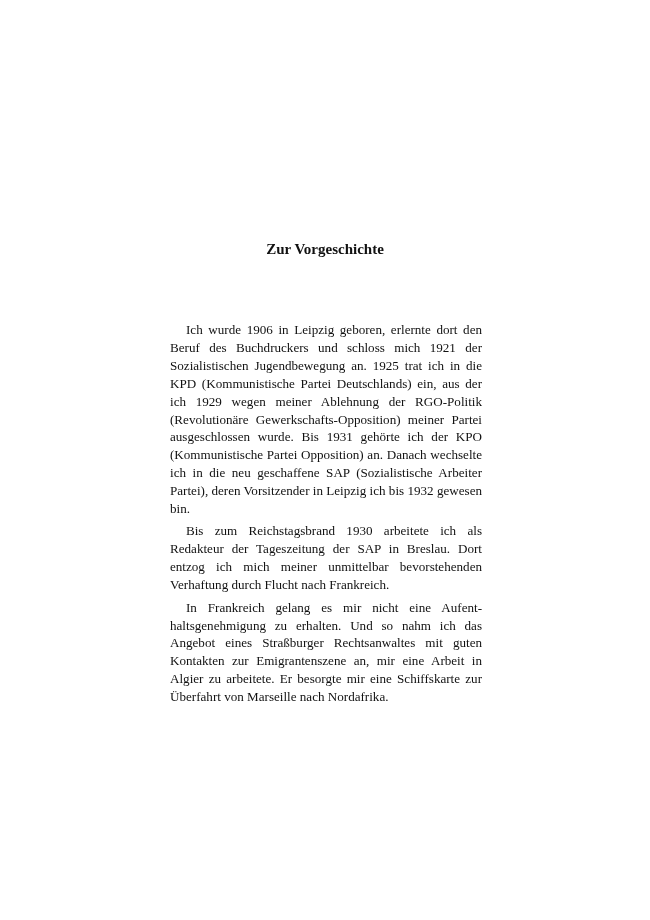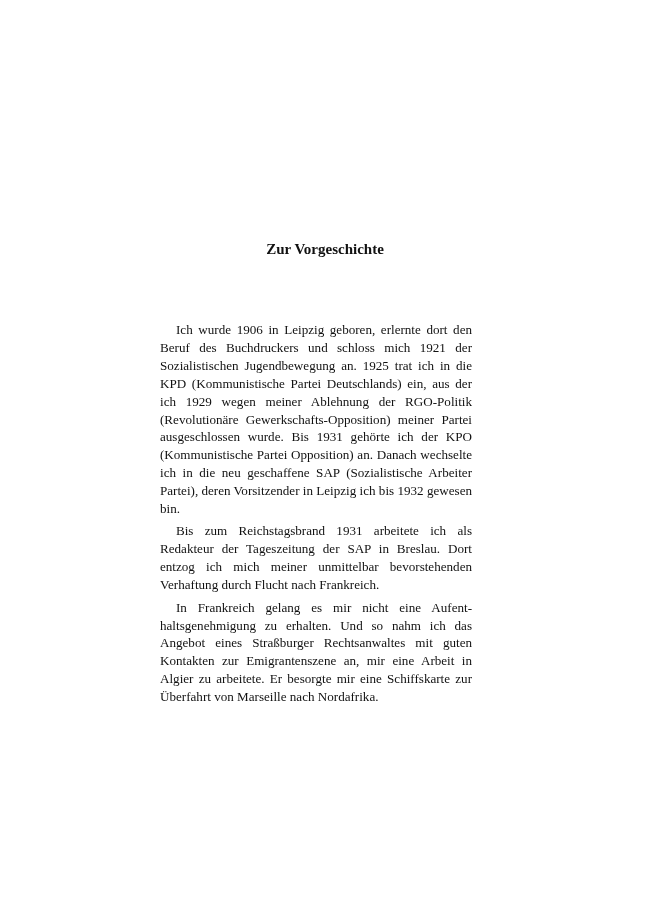--- a/index.html
+++ b/index.html
@@ -27,37 +27,37 @@
       width: 650px;
       top: 239px;
       text-align: center;
       font-weight: bold;
       font-size: 15px;
       line-height: 20px;
       margin: 0;
     }
     .body-text {
       position: absolute;
-      left: 160px;
+      left: 170px;
       top: 321px;
       width: 312px;
       font-size: 13.1px;
       line-height: 17.9px;
     }
     .para {
       margin: 0 0 4.5px 0;
       text-indent: 16px;
       text-align: justify;
       hyphens: manual;
     }
   </style>
 </head>
 <body>
 
 <div class="page">
   <h1 class="chapter-title">Zur Vorgeschichte</h1>
 
   <div class="body-text">
     <p class="para">Ich wurde 1906 in Leipzig geboren, erlernte dort den Beruf des Buchdruckers und schloss mich 1921 der Sozialistischen Jugendbewegung an. 1925 trat ich in die KPD (Kommunistische Partei Deutschlands) ein, aus der ich 1929 wegen meiner Ablehnung der RGO-Politik (Revolutionäre Gewerkschafts-Opposition) meiner Partei ausgeschlossen wurde. Bis 1931 gehörte ich der KPO (Kommunistische Partei Opposition) an. Danach wechselte ich in die neu geschaffene SAP (Sozialistische Arbeiter Partei), deren Vorsitzender in Leipzig ich bis 1932 gewesen bin.</p>
-    <p class="para">Bis zum Reichstagsbrand 1931 arbeitete ich als Redakteur der Tageszeitung der SAP in Breslau. Dort entzog ich mich meiner unmittelbar bevorstehenden Verhaftung durch Flucht nach Frankreich.</p>
+    <p class="para">Bis zum Reichstagsbrand 1930 arbeitete ich als Redakteur der Tageszeitung der SAP in Breslau. Dort entzog ich mich meiner unmittelbar bevorstehenden Verhaftung durch Flucht nach Frankreich.</p>
     <p class="para">In Frankreich gelang es mir nicht eine Aufent­haltsgenehmigung zu erhalten. Und so nahm ich das Angebot eines Straßburger Rechtsanwaltes mit guten Kontakten zur Emigrantenszene an, mir eine Arbeit in Algier zu arbeitete. Er besorgte mir eine Schiffskarte zur Überfahrt von Marseille nach Nordafrika.</p>
   </div>
 </div>
 
 </body></html>

